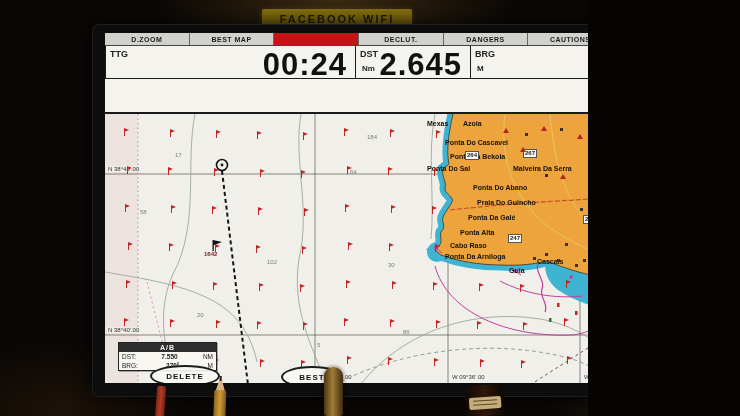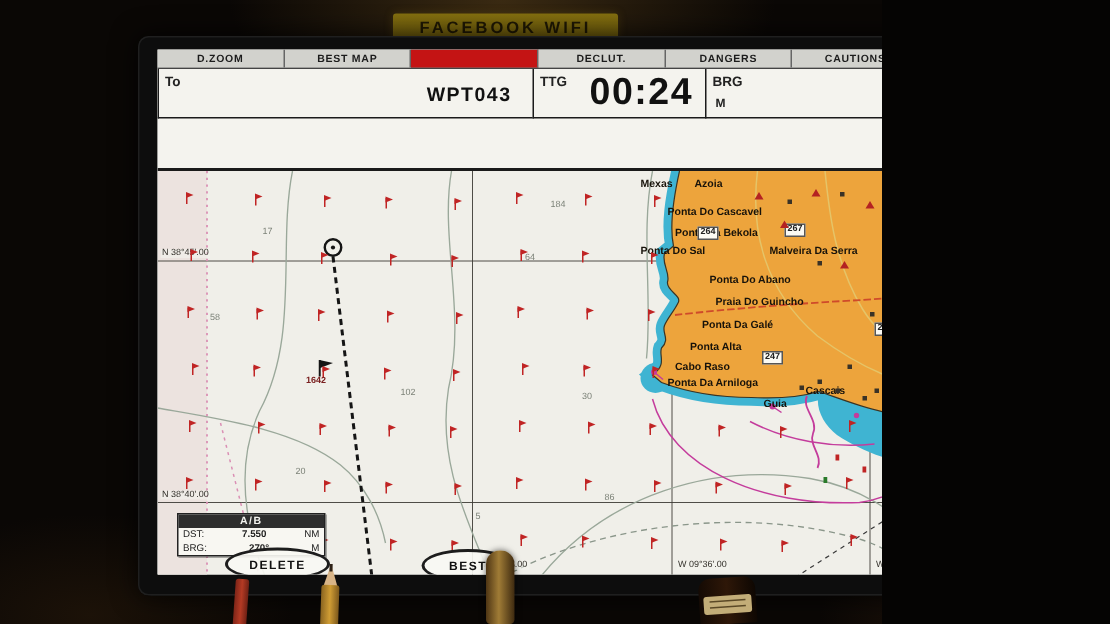--- a/index.html
+++ b/index.html
@@ -26,21 +26,21 @@
   .tb.red{background:#c41414;}
   
   .navhead{position:absolute;left:0;top:13px;width:508px;height:66px;background:#f4f3ee;display:grid;
     grid-template-columns:250px 115px 143px;grid-template-rows:33px 33px;border-bottom:2px solid #1a1a1a;color:#111;}
   .cell{border-left:1px solid #1a1a1a;border-bottom:1px solid #1a1a1a;position:relative;overflow:hidden;}
   .coords{grid-row:1 / span 2;border-left:none;display:flex;flex-direction:column;align-items:center;justify-content:center;gap:3px;}
   .coordline{font-size:23px;font-weight:bold;letter-spacing:1px;line-height:1;}
   .lbl{position:absolute;left:4px;top:3px;font-size:9px;font-weight:bold;color:#222;}
   .unit{position:absolute;left:6px;top:18px;font-size:8px;font-weight:bold;color:#222;}
   .val-mid{position:absolute;right:14px;top:9px;font-size:13px;font-weight:bold;letter-spacing:1px;}
-  .val-big{position:absolute;right:8px;top:3px;font-size:25px;font-weight:bold;letter-spacing:1px;line-height:1;}
+  .val-big{position:absolute;right:8px;top:3px;font-size:31px;font-weight:bold;letter-spacing:1px;line-height:1;}
   
   .chart{position:absolute;left:0;top:81px;width:508px;height:271px;background:#f0efe9;overflow:hidden;}
   .chart .edge{position:absolute;left:0;top:0;width:33px;height:271px;background:#ece3df;}
   .chart svg{position:absolute;left:0;top:0;}
   .pn{position:absolute;font-size:7px;font-weight:bold;color:#17120a;white-space:nowrap;transform:translate(0,-50%);}
   .snd{position:absolute;font-size:6px;color:#7c8278;white-space:nowrap;}
   .gridlab{position:absolute;font-size:6px;color:#33302a;white-space:nowrap;background:rgba(244,243,238,.6);padding:0 1px;}
   .badge{position:absolute;font-size:6px;font-weight:bold;color:#222;background:#fbfaf4;border:1px solid #555;
     padding:0 1px;line-height:7px;white-space:nowrap;}
   .rsym{position:absolute;width:7px;height:8px;}
@@ -89,26 +89,27 @@
       <div class="tb">D.ZOOM</div>
       <div class="tb">BEST MAP</div>
       <div class="tb red"></div>
       <div class="tb">DECLUT.</div>
       <div class="tb">DANGERS</div>
       <div class="tb">CAUTIONS</div>
     </div>
 
     <div class="navhead">
       <div class="cell">
-        <span class="lbl">To</span>
-        <span class="val-mid">WPT043</span>
+        <span class="lbl">TTG</span>
+        <span class="val-big">00:24</span>
       </div>
       <div class="cell">
-        <span class="lbl">TTG</span>
-        <span class="val-big">00:24</span>
+        <span class="lbl">DST</span>
+        <span class="unit">Nm</span>
+        <span class="val-big">2.645</span>
       </div>
       <div class="cell">
         <span class="lbl">BRG</span>
         <span class="unit">M</span>
       </div>
     </div>
 
     <div class="chart">
       <div class="edge"></div>
 

